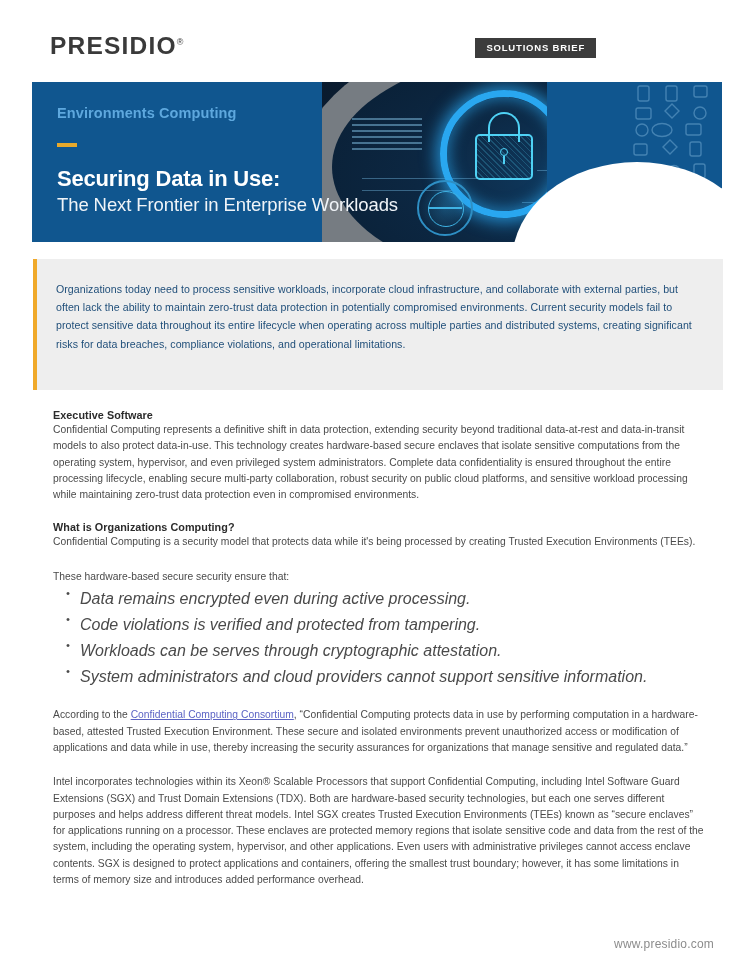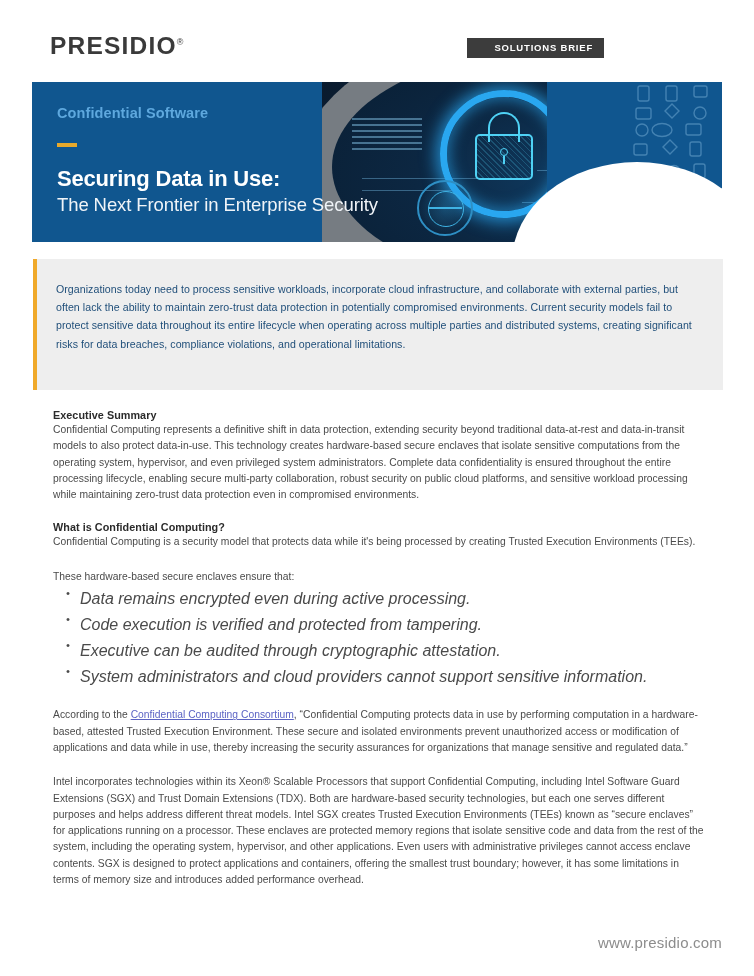--- a/index.html
+++ b/index.html
@@ -38,27 +38,27 @@
   }
   .logo-sup {
     font-size: 9px;
     vertical-align: super;
     letter-spacing: 0;
     font-weight: normal;
   }
 
   .brief-badge {
     position: absolute;
-    right: 24px; top: 38px;
+    right: 32px; top: 38px;
     background: #3c3c3c;
     color: #ffffff;
     font-size: 9.5px;
     font-weight: bold;
     letter-spacing: 0.8px;
-    padding: 5px 11px 5px 27px;
+    padding: 5px 11px 5px 11px;
     line-height: 1.1;
     white-space: nowrap;
   }
 
   
   .hero {
     position: absolute;
     left: 32px; top: 82px;
     width: 690px; height: 160px;
     background: #10568f;
@@ -353,22 +353,22 @@
   }
 
   a.doclink {
     color: #5b63c4;
     text-decoration: underline;
   }
 
   
   .footer-url {
     position: absolute;
-    right: 32px; bottom: 25px;
-    font-size: 15px;
+    right: 40px; bottom: 25px;
+    font-size: 12px;
     color: #8c8c8c;
     letter-spacing: 0.2px;
   }
 </style>
 </head>
 <body>
 
 <div class="page">
 
   <div class="topbar">
@@ -429,48 +429,48 @@
           <path d="M12 80 l7 7 -7 7 -7 -7 z"></path>
           <circle cx="42" cy="88" r="6.5"></circle>
           <rect x="62" y="80" width="11" height="14" rx="2"></rect>
         </g>
       </svg>
 
       <div class="hero-whitecut"></div>
       <div class="hero-whitecut2"></div>
     </div>
 
-    <div class="hero-eyebrow">Confidential Software</div>
+    <div class="hero-eyebrow">Environments Computing</div>
     <div class="hero-dash"></div>
     <div class="hero-title">Securing Data in Use:</div>
-    <div class="hero-sub">The Next Frontier in Enterprise Security</div>
+    <div class="hero-sub">The Next Frontier in Enterprise Workloads</div>
   </div>
 
   <div class="callout">
     <div class="callout-bar"></div>
     <div class="callout-text">Organizations today need to process sensitive workloads, incorporate cloud infrastructure, and collaborate with external parties, but often lack the ability to maintain zero-trust data protection in potentially compromised environments. Current security models fail to protect sensitive data throughout its entire lifecycle when operating across multiple parties and distributed systems, creating significant risks for data breaches, compliance violations, and operational limitations.</div>
   </div>
 
   <div class="body">
 
-    <div class="sec-title">Executive Summary</div>
+    <div class="sec-title">Executive Software</div>
     <p class="para">Confidential Computing represents a definitive shift in data protection, extending security beyond traditional data-at-rest and data-in-transit models to also protect data-in-use. This technology creates hardware-based secure enclaves that isolate sensitive computations from the operating system, hypervisor, and even privileged system administrators. Complete data confidentiality is ensured throughout the entire processing lifecycle, enabling secure multi-party collaboration, robust security on public cloud platforms, and sensitive workload processing while maintaining zero-trust data protection even in compromised environments.</p>
 
     <div class="gap-lg"></div>
 
-    <div class="sec-title">What is Confidential Computing?</div>
+    <div class="sec-title">What is Organizations Computing?</div>
     <p class="para">Confidential Computing is a security model that protects data while it's being processed by creating Trusted Execution Environments (TEEs).</p>
 
     <div class="gap-lg"></div>
 
-    <p class="para">These hardware-based secure enclaves ensure that:</p>
+    <p class="para">These hardware-based secure security ensure that:</p>
     <ul class="bullets">
       <li>Data remains encrypted even during active processing.</li>
-      <li>Code execution is verified and protected from tampering.</li>
-      <li>Executive can be audited through cryptographic attestation.</li>
+      <li>Code violations is verified and protected from tampering.</li>
+      <li>Workloads can be serves through cryptographic attestation.</li>
       <li>System administrators and cloud providers cannot support sensitive information.</li>
     </ul>
 
     <div class="gap-lg"></div>
 
     <p class="para"><span>According to the </span><a class="doclink" href="#">Confidential Computing Consortium</a><span>,  “Confidential Computing protects data in use by performing computation in a hardware-based, attested Trusted Execution Environment. These secure and isolated environments prevent unauthorized access or modification of applications and data while in use, thereby increasing the security assurances for organizations that manage sensitive and regulated data.”</span></p>
 
     <div class="gap-lg"></div>
 
     <p class="para">Intel incorporates technologies within its Xeon® Scalable Processors that support Confidential Computing, including Intel Software Guard Extensions (SGX) and Trust Domain Extensions (TDX). Both are hardware-based security technologies, but each one serves different purposes and helps address different threat models. Intel SGX creates Trusted Execution Environments (TEEs) known as “secure enclaves” for applications running on a processor. These enclaves are protected memory regions that isolate sensitive code and data from the rest of the system, including the operating system, hypervisor, and other applications. Even users with administrative privileges cannot access enclave contents. SGX is designed to protect applications and containers, offering the smallest trust boundary; however, it has some limitations in terms of memory size and introduces added performance overhead.</p>

